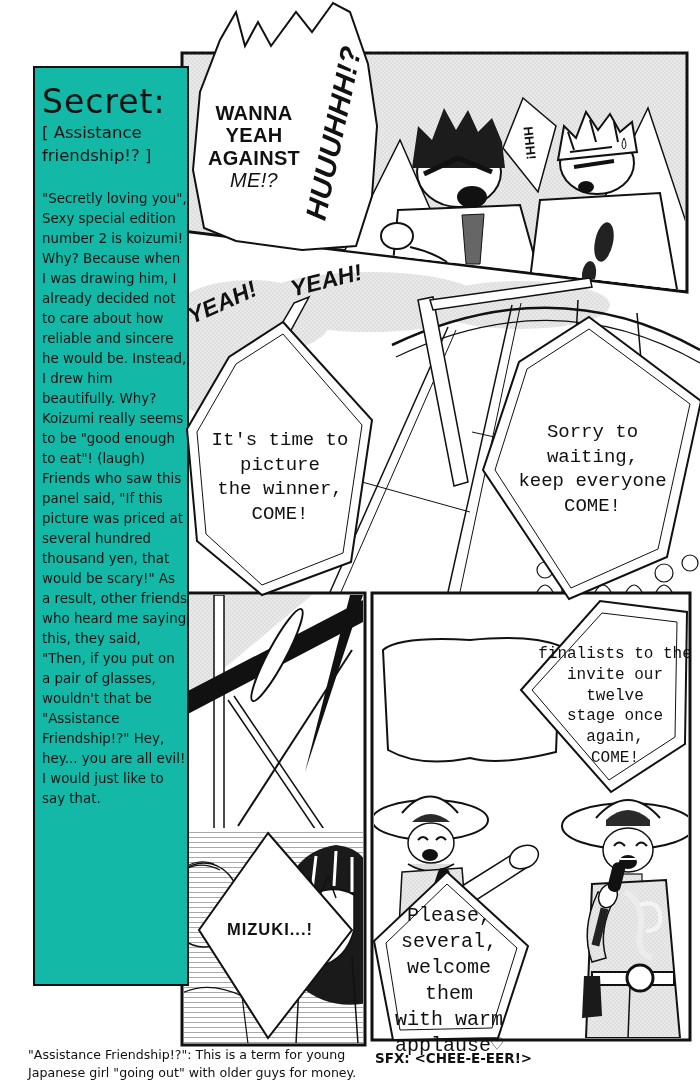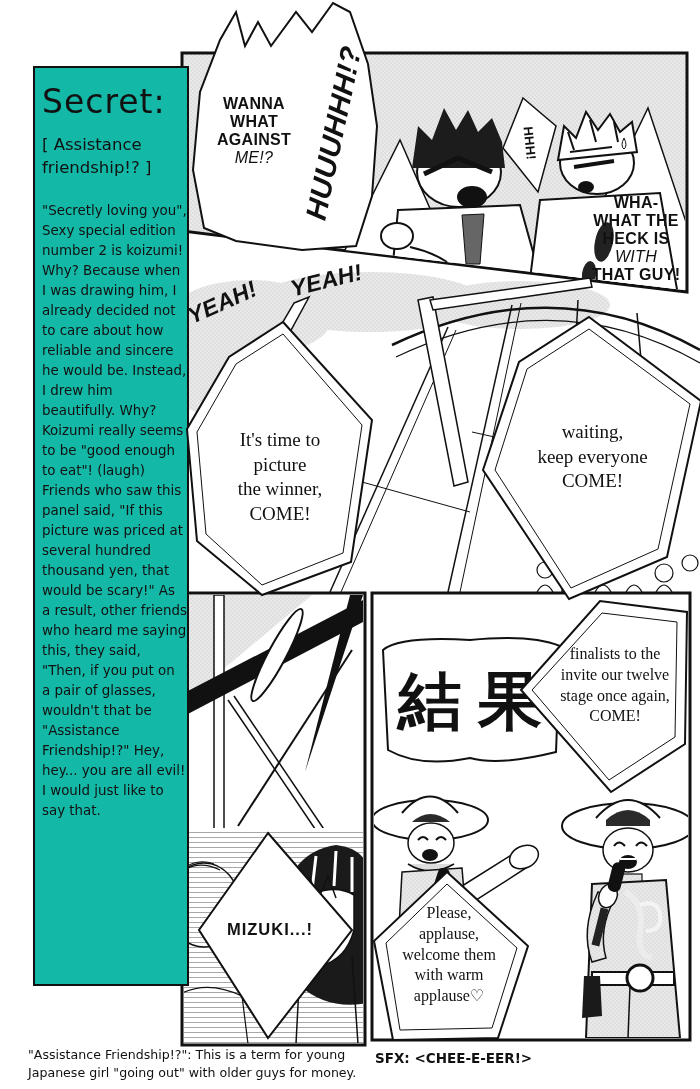--- a/index.html
+++ b/index.html
@@ -3,29 +3,29 @@
 <meta charset="utf-8">
 <style>
   html,body{margin:0;padding:0;background:#fff;}
   .page{position:relative;width:700px;height:1089px;background:#fff;overflow:hidden;
         font-family:"DejaVu Sans",sans-serif;color:#111;}
   svg.layer{position:absolute;left:0;top:0;}
   #art{z-index:0;} #bubbles{z-index:2;}
   .txt{position:absolute;z-index:3;color:#111;}
   .comic{font-family:"Liberation Sans",sans-serif;font-weight:700;text-align:center;
          line-height:1.12;letter-spacing:.3px;}
-  .dialog{font-family:Liberation Serif, serif;font-weight:400;text-align:center;
+  .dialog{font-family:Liberation Mono, monospace;font-weight:400;text-align:center;
           line-height:1.3;}
   .hand{font-family:"DejaVu Sans",sans-serif;}
   .em{font-style:italic;font-weight:400;}
   .sidebar{position:absolute;left:33px;top:66px;width:156px;height:920px;
            border:2px solid #111;background:#14b8a6;z-index:1;box-sizing:border-box;
            padding:14px 0 0 7px;}
   .sb-title{font-size:33px;letter-spacing:1px;}
-  .sb-sub{margin-top:12px;font-size:16.5px;line-height:1.4;}
+  .sb-sub{margin-top:0;font-size:16.5px;line-height:1.4;}
   .sb-body{margin-top:22px;font-size:13.4px;line-height:20px;}
   .kanji{position:absolute;z-index:1;font-family:sans-serif;font-weight:700;
          font-size:64px;letter-spacing:16px;white-space:nowrap;}
   .foot{font-size:12.6px;line-height:1.4;}
   .rot{transform-origin:center center;white-space:nowrap;}
 </style>
 </head>
 <body>
 
 <div class="page">
@@ -175,21 +175,20 @@
         <rect x="610" y="862" width="13" height="30" rx="6" fill="#111" transform="rotate(14 616 877)"></rect>
         <rect x="596" y="908" width="8" height="38" fill="#222" transform="rotate(14 600 927)"></rect>
         <rect x="592" y="972" width="82" height="13" fill="#fff" stroke="#111" stroke-width="2"></rect>
         <circle cx="640" cy="978" r="13" fill="#fff" stroke="#111" stroke-width="3"></circle>
         <polygon points="584,976 600,976 602,1016 582,1018" fill="#1a1a1a"></polygon>
         <path d="M630,986 L628,1038" stroke="#111" stroke-width="1.5"></path>
       </g>
     </g>
   </svg>
 
-  <div class="kanji" style="left:398px;top:658px;">結果</div>
 
   <svg id="bubbles" class="layer" width="700" height="1089" viewBox="0 0 700 1089">
     <polygon points="193,170 200,92 220,40 236,12 245,46 258,22 271,46 296,12 312,32 333,3 350,12 368,64 377,126 372,196 356,246 302,250 236,241 204,228" fill="#fff" stroke="#111" stroke-width="2"></polygon>
     <polygon points="523,98 556,126 538,192 503,148" fill="#fff" stroke="#111" stroke-width="1.5"></polygon>
     <g>
       <polygon points="283,322 372,420 351,562 262,595 197,541 187,429 229,357" fill="#fff" stroke="#111" stroke-width="2"></polygon>
       <polygon points="283,334 362,425 343,553 262,585 206,534 197,432 236,364" fill="none" stroke="#111" stroke-width="1"></polygon>
     </g>
     <g>
       <polygon points="589,317 701,401 667,557 569,599 483,470 519,362" fill="#fff" stroke="#111" stroke-width="2"></polygon>
@@ -208,61 +207,55 @@
 
   <div class="sidebar hand">
     <div class="sb-title">Secret:</div>
     <div class="sb-sub">
       <div>[ Assistance</div>
       <div>friendship!? ]</div>
     </div>
     <div class="sb-body">"Secretly loving you", Sexy special edition number 2 is koizumi! Why? Because when I was drawing him, I already decided not to care about how reliable and sincere he would be. Instead, I drew him beautifully. Why? Koizumi really seems to be "good enough to eat"! (laugh) Friends who saw this panel said, "If this picture was priced at several hundred thousand yen, that would be scary!" As a result, other friends who heard me saying this, they said, "Then, if you put on a pair of glasses, wouldn't that be "Assistance Friendship!?" Hey, hey... you are all evil! I would just like to say that.</div>
   </div>
 
-  <div class="txt comic" style="left:198px;top:95px;width:112px;font-size:16px;">
+  <div class="txt comic" style="left:198px;top:102px;width:112px;font-size:20px;">
     <div>WANNA</div>
-    <div>WHAT</div>
+    <div>YEAH</div>
     <div>AGAINST</div>
     <div class="em">ME!?</div>
   </div>
   <div class="txt comic rot" style="left:248px;top:120px;width:170px;font-size:29px;font-style:italic;font-weight:800;transform:rotate(-78deg);">HUUUHHH!?</div>
   <div class="txt comic rot" style="left:505px;top:136px;width:48px;font-size:13px;transform:rotate(84deg);">HHH!</div>
-  <div class="txt comic" style="left:578px;top:194px;width:116px;font-size:16px;">
-    <div>WHA-</div>
-    <div>WHAT THE</div>
-    <div>HECK IS</div>
-    <div class="em">WITH</div>
-    <div>THAT GUY!</div>
-  </div>
 
   <div class="txt comic rot" style="left:186px;top:290px;font-size:23px;font-style:italic;transform:rotate(-24deg);">YEAH!</div>
   <div class="txt comic rot" style="left:290px;top:268px;font-size:23px;font-style:italic;transform:rotate(-14deg);">YEAH!</div>
   <div class="txt dialog" style="left:205px;top:428px;width:150px;font-size:19px;">
     <div>It's time to</div>
     <div>picture</div>
     <div>the winner,</div>
     <div>COME!</div>
   </div>
   <div class="txt dialog" style="left:505px;top:420px;width:175px;font-size:19px;">
+    <div>Sorry to</div>
     <div>waiting,</div>
     <div>keep everyone</div>
     <div>COME!</div>
   </div>
 
   <div class="txt comic" style="left:212px;top:920px;width:116px;font-size:16.5px;letter-spacing:1px;">MIZUKI...!</div>
 
   <div class="txt dialog" style="left:535px;top:644px;width:160px;font-size:16px;">
     <div>finalists to the</div>
     <div>invite our twelve</div>
     <div>stage once again,</div>
     <div>COME!</div>
   </div>
-  <div class="txt dialog" style="left:383px;top:903px;width:132px;font-size:16px;">
+  <div class="txt dialog" style="left:383px;top:903px;width:132px;font-size:20px;">
     <div>Please,</div>
-    <div>applause,</div>
+    <div>several,</div>
     <div>welcome them</div>
     <div>with warm</div>
     <div>applause♡</div>
   </div>
 
   <div class="txt hand foot" style="left:28px;top:1046px;width:350px;">
     <div>"Assistance Friendship!?": This is a term for young</div>
     <div>Japanese girl "going out" with older guys for money.</div>
   </div>
   <div class="txt hand" style="left:375px;top:1050px;font-size:13.5px;font-weight:700;text-align:center;">SFX: &lt;CHEE-E-EER!&gt;</div>

